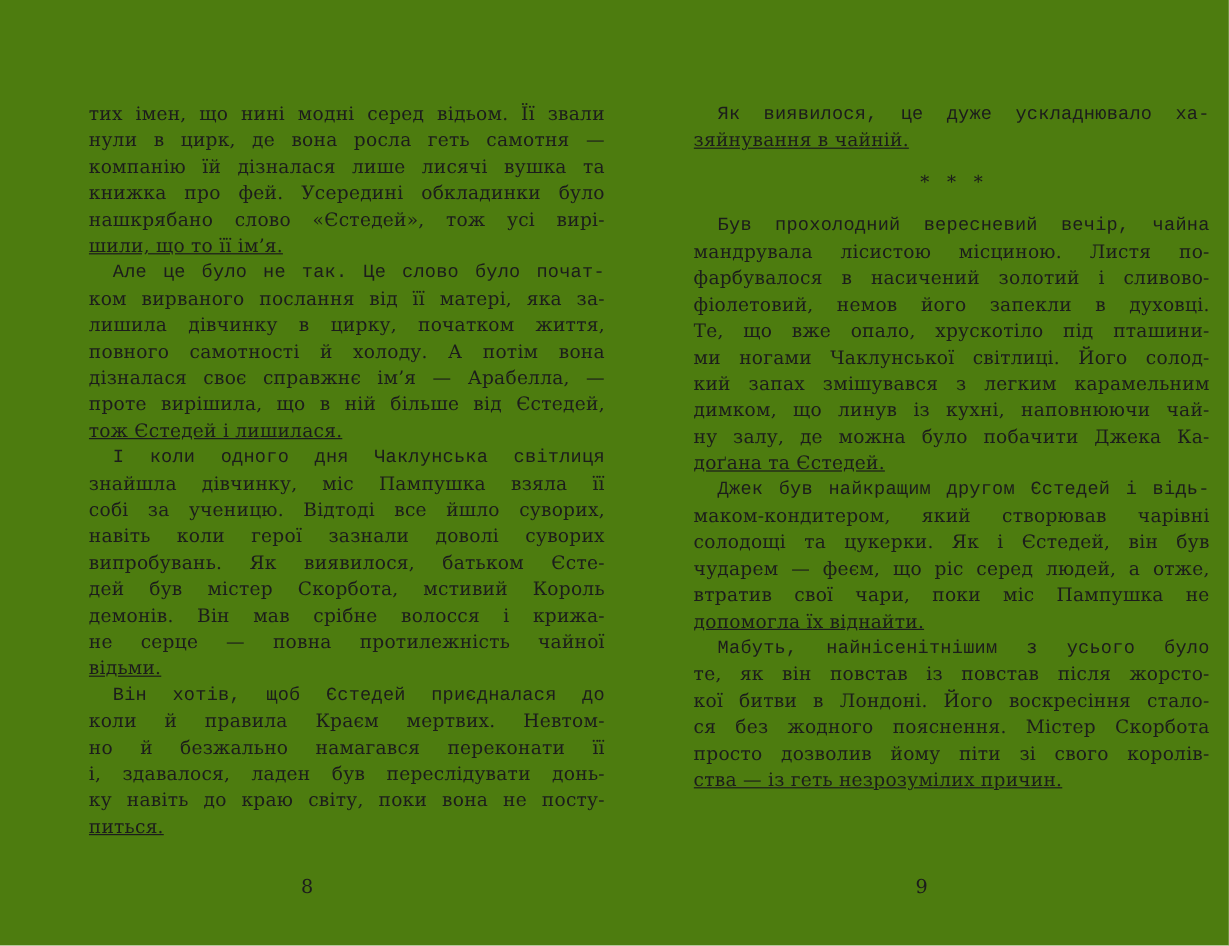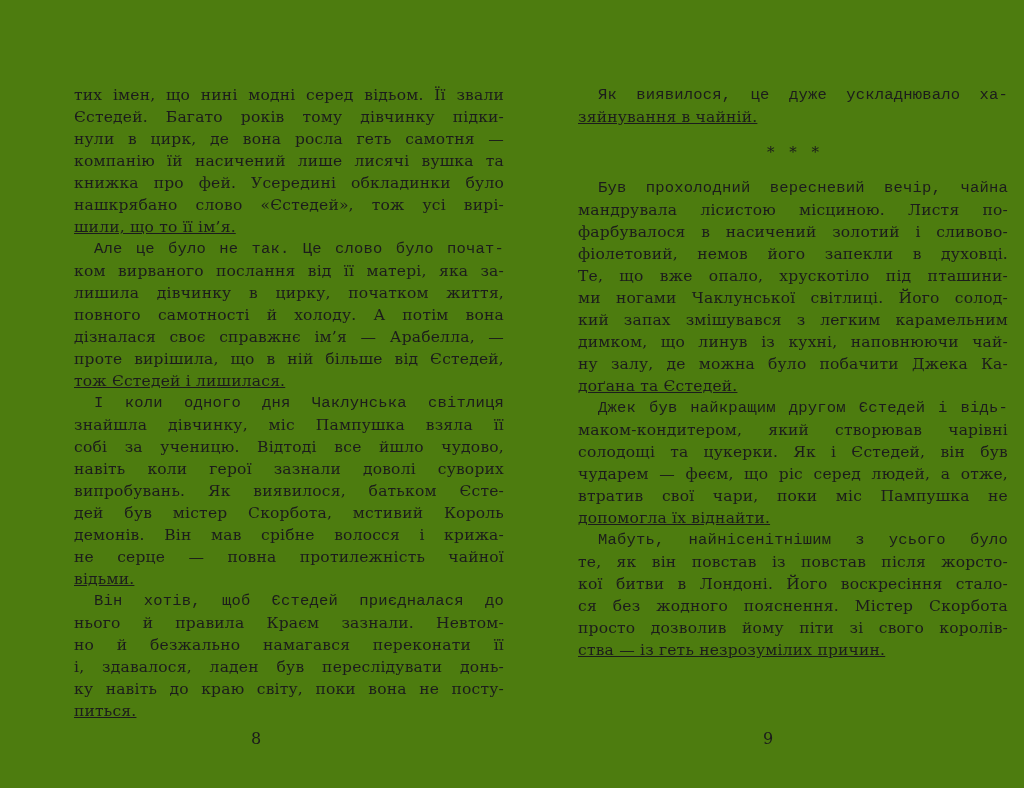--- a/index.html
+++ b/index.html
@@ -60,50 +60,49 @@
   .pn-right { left: 512px; }
 </style>
 </head>
 <body>
 
 <div class="spread">
 
   <div class="text-column col-left">
       <div class="para">
         <div class="line para-first">тих імен, що нині модні серед відьом. Її звали</div>
-        <div class="line">Єстедей. Багато років тому дівчинку підки-</div>
         <div class="line">нули в цирк, де вона росла геть самотня —</div>
-        <div class="line">компанію їй насичений лише лисячі вушка та</div>
+        <div class="line">компанію їй дізналася лише лисячі вушка та</div>
         <div class="line">книжка про фей. Усередині обкладинки було</div>
         <div class="line">нашкрябано слово «Єстедей», тож усі вирі-</div>
         <div class="line para-last">шили, що то її ім’я.</div>
       </div>
       <div class="para">
         <div class="line para-first indented">Але це було не так. Це слово було почат-</div>
         <div class="line indented">ком вирваного послання від її матері, яка за-</div>
         <div class="line indented">лишила дівчинку в цирку, початком життя,</div>
         <div class="line indented">повного самотності й холоду. А потім вона</div>
         <div class="line indented">дізналася своє справжнє ім’я — Арабелла, —</div>
         <div class="line indented">проте вирішила, що в ній більше від Єстедей,</div>
         <div class="line para-last indented">тож Єстедей і лишилася.</div>
       </div>
       <div class="para">
         <div class="line para-first indented">І коли одного дня Чаклунська світлиця</div>
         <div class="line indented">знайшла дівчинку, міс Пампушка взяла її</div>
-        <div class="line indented">собі за ученицю. Відтоді все йшло чудово,</div>
+        <div class="line indented">собі за ученицю. Відтоді все йшло суворих,</div>
         <div class="line indented">навіть коли герої зазнали доволі суворих</div>
         <div class="line indented">випробувань. Як виявилося, батьком Єсте-</div>
         <div class="line indented">дей був містер Скорбота, мстивий Король</div>
         <div class="line indented">демонів. Він мав срібне волосся і крижа-</div>
         <div class="line indented">не серце — повна протилежність чайної</div>
         <div class="line para-last indented">відьми.</div>
       </div>
       <div class="para">
         <div class="line para-first indented">Він хотів, щоб Єстедей приєдналася до</div>
-        <div class="line indented">нього й правила Краєм зазнали. Невтом-</div>
+        <div class="line indented">коли й правила Краєм мертвих. Невтом-</div>
         <div class="line indented">но й безжально намагався переконати її</div>
         <div class="line indented">і, здавалося, ладен був переслідувати донь-</div>
         <div class="line indented">ку навіть до краю світу, поки вона не посту-</div>
         <div class="line para-last indented">питься.</div>
       </div>
     </div>
 
   <div class="text-column col-right">
     <div>
         <div class="para">

